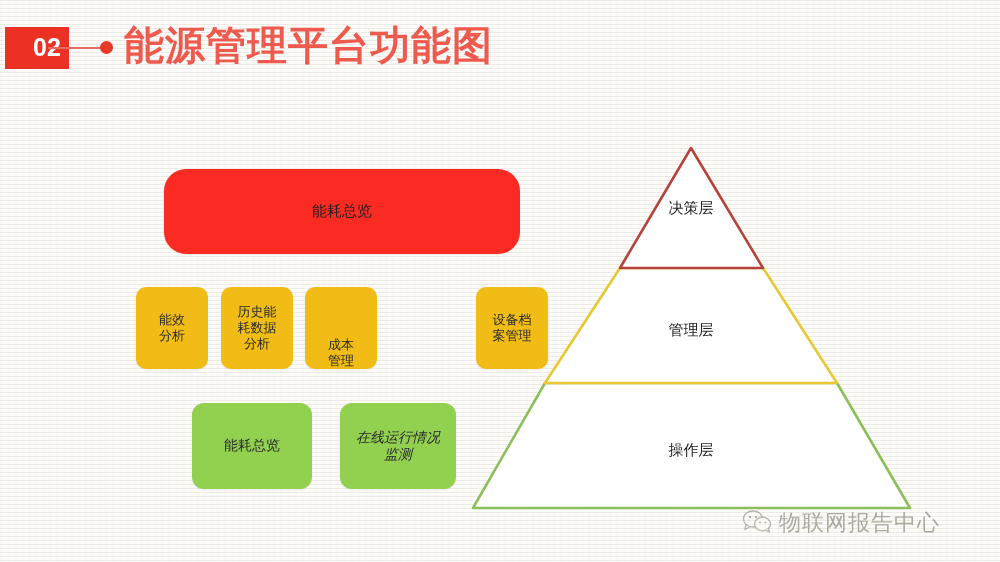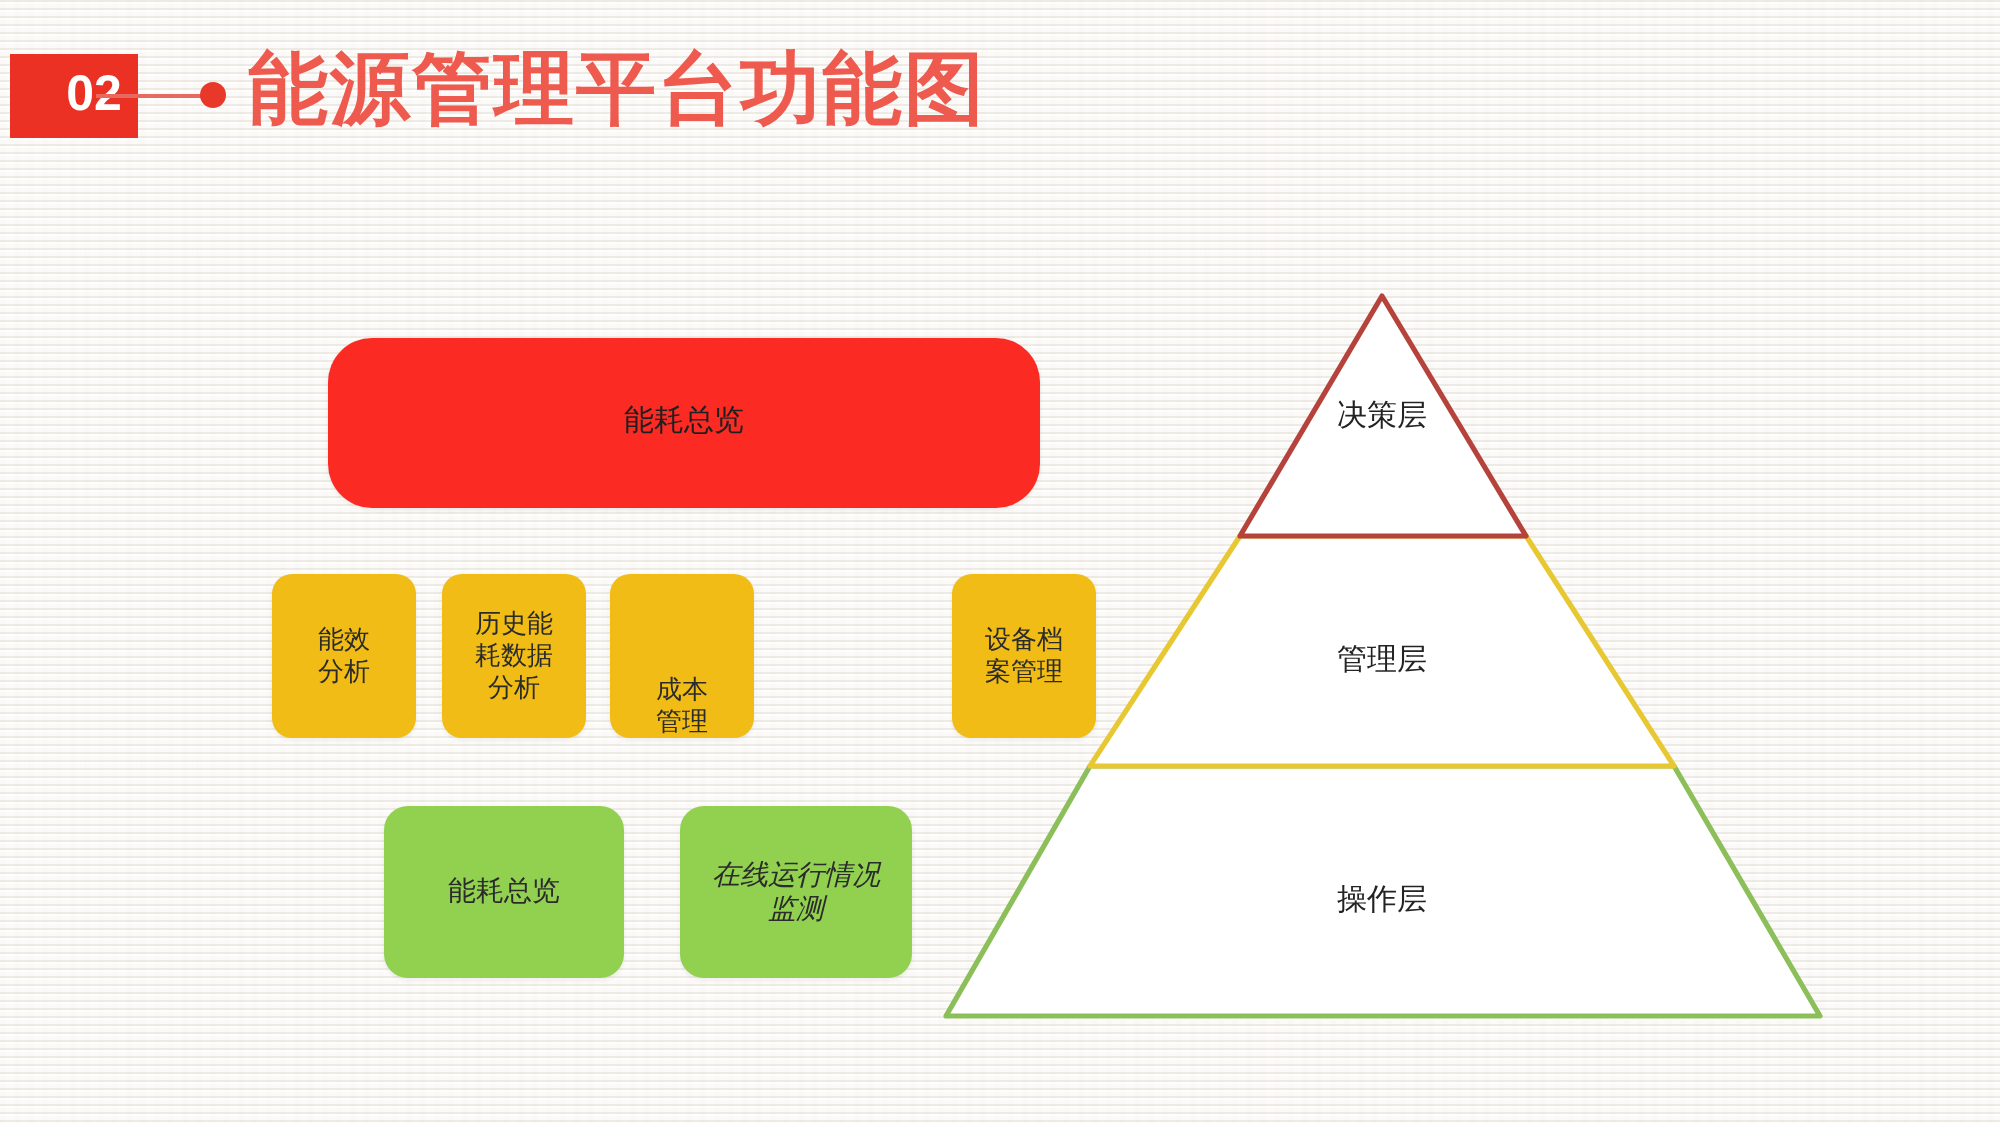--- a/index.html
+++ b/index.html
@@ -217,14 +217,29 @@
 
       <polygon points="165,133 308,133 382,248 90,248" fill="#ffffff" stroke="#e8c832" stroke-width="2.6" stroke-linejoin="round"></polygon>
 
       <polygon points="236,13 308,133 165,133" fill="#ffffff" stroke="#b5433c" stroke-width="2.6" stroke-linejoin="round"></polygon>
     </svg>
     <div class="pyr-label" id="pyr-label-decision">决策层</div>
     <div class="pyr-label" id="pyr-label-manage">管理层</div>
     <div class="pyr-label" id="pyr-label-operate">操作层</div>
   </div>
 
+  <div id="watermark">
+    <span>
+      <svg width="30" height="24" viewBox="0 0 30 24">
+        <ellipse cx="11" cy="10" rx="9.5" ry="8" fill="none" stroke="#8d8d7c" stroke-width="1.3"></ellipse>
+        <path d="M4 16 L3 20.5 L7.5 18" fill="none" stroke="#8d8d7c" stroke-width="1.3" stroke-linejoin="round"></path>
+        <circle cx="8" cy="8" r="1.2" fill="#8d8d7c"></circle>
+        <circle cx="14" cy="8" r="1.2" fill="#8d8d7c"></circle>
+        <ellipse cx="20.5" cy="15" rx="8" ry="6.8" fill="#fdfcf8" stroke="#8d8d7c" stroke-width="1.3"></ellipse>
+        <path d="M26.5 19.5 L27.5 23 L23.5 21.2" fill="#fdfcf8" stroke="#8d8d7c" stroke-width="1.3" stroke-linejoin="round"></path>
+        <circle cx="18" cy="13.5" r="1" fill="#8d8d7c"></circle>
+        <circle cx="23.5" cy="13.5" r="1" fill="#8d8d7c"></circle>
+      </svg>
+    </span>
+    <span class="wm-text">物联网报告中心</span>
+  </div>
 
 </div>
 
 </body></html>

